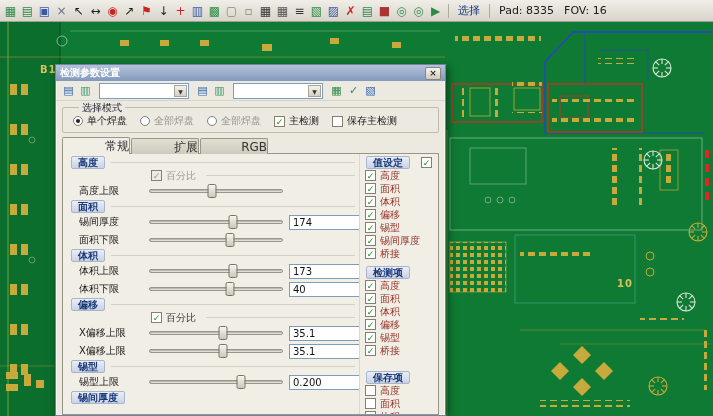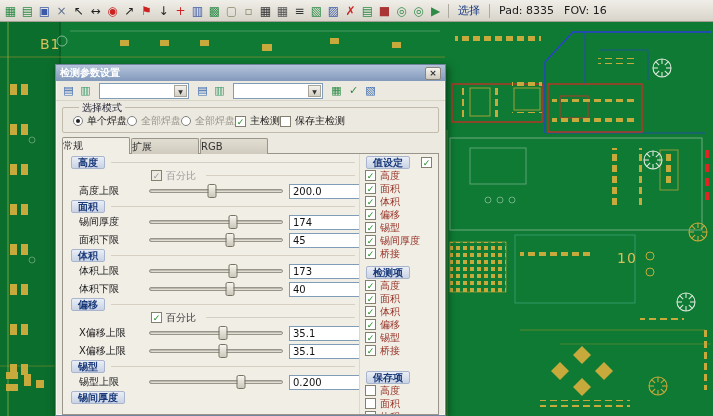--- a/index.html
+++ b/index.html
@@ -2,21 +2,21 @@
 <html><head>
 <meta charset="utf-8">
 <style>
   *{margin:0;padding:0;box-sizing:border-box;font-family:"DejaVu Sans","Liberation Sans",sans-serif;}
   html,body{width:713px;height:416px;overflow:hidden;}
   body{position:relative;background:#0E7A33;font-size:11px;}
 
   
   #pcb{position:absolute;left:0;top:0;width:713px;height:416px;}
   .fidw{color:#DCE8DC;} .fidg{color:#C8A93C;}
-  .pcb-label{position:absolute;color:#D9C05A;font-size:14px;font-weight:normal;letter-spacing:1px;}
+  .pcb-label{position:absolute;color:#D9C05A;font-size:10px;font-weight:bold;letter-spacing:1px;margin-top:28px;}
 
   
   #topbar{position:absolute;left:0;top:0;width:713px;height:22px;background:linear-gradient(#F0EEE8,#D8D4CA);
           border-bottom:1px solid #A39F94;display:flex;align-items:center;padding:0 2px;z-index:5;}
   #topbar-icons{display:flex;align-items:center;}
   .tbi{width:17px;height:18px;display:flex;align-items:center;justify-content:center;font-size:12px;cursor:default;}
   .tbsep{width:1px;height:14px;background:#AFAAA0;margin:0 4px;}
   .tbtext{font-size:11px;color:#1a1a1a;padding:0 5px;white-space:nowrap;}
   #select-btn{color:#10317a;}
 
@@ -31,28 +31,28 @@
   #dlg-toolbar{height:20px;flex:0 0 20px;display:flex;align-items:center;gap:2px;padding:1px 4px;border-bottom:1px solid #D8D4C8;}
   .dti{width:17px;height:17px;display:flex;align-items:center;justify-content:center;font-size:11px;}
   .icon-group{display:flex;align-items:center;}
   .combo{width:90px;height:16px;background:#fff;border:1px solid #7F9DB9;position:relative;margin:0 3px;}
   .combo-val{font-size:9px;color:#222;padding-left:3px;line-height:14px;display:block;}
   .combo-arrow{position:absolute;right:1px;top:1px;width:13px;height:12px;background:linear-gradient(#F4F2EC,#D3CFC5);
                border:1px solid #A8A49A;font-size:6px;text-align:center;line-height:12px;color:#333;}
 
   #mode-group{margin:6px 6px 0 6px;height:26px;flex:0 0 26px;border:1px solid #C2BBAB;border-radius:2px;position:relative;}
   #mode-legend{position:absolute;top:-7px;left:16px;background:#ECE9E0;padding:0 3px;font-size:10px;color:#223;}
-  #mode-controls{display:flex;align-items:center;height:100%;padding:2px 10px 0 10px;}
+  #mode-controls{display:flex;align-items:center;gap:13px;height:100%;padding:2px 10px 0 10px;}
   .mitem{display:flex;align-items:center;gap:4px;}
   .mlabel{font-size:10px;color:#1a1a1a;} .mlabel.dis{color:#9a968c;}
   .radio{width:10px;height:10px;border-radius:50%;background:#fff;border:1px solid #808080;position:relative;}
   .radio.sel::after{content:"";position:absolute;left:2px;top:2px;width:4px;height:4px;border-radius:50%;background:#222;}
 
   #tabs{display:flex;margin:5px 0 -1px 6px;z-index:2;}
-  .tab{width:68px;height:16px;line-height:16px;text-align:left;font-size:10px;color:#333;
+  .tab{width:68px;height:16px;line-height:16px;text-align:right;font-size:12px;color:#333;
        background:linear-gradient(#E2DED2,#CFCABD);border:1px solid #9A958A;border-bottom:none;border-radius:2px 2px 0 0;margin-right:1px;}
   .tab.active{background:#F1EEE6;height:17px;margin-top:-1px;}
 
   #content{flex:1;margin:0 6px 0 6px;background:#F1EEE6;border:1px solid #9A958A;display:flex;overflow:hidden;}
   #param-list{flex:0 0 296px;padding:2px 0 0 4px;overflow:hidden;}
   #right-panel{flex:1;padding:2px 4px 0 2px;overflow:hidden;border-left:1px solid #DDD8CC;}
 
   .phead,.rhead{height:13px;display:flex;align-items:center;}
   .chip{display:inline-block;background:linear-gradient(#EAEEF6,#C9D3E5);border:1px solid #A9B5CD;border-radius:2px;
         color:#1a3a7a;font-weight:bold;font-size:10px;line-height:11px;padding:0 6px;margin-left:4px;}
@@ -316,41 +316,39 @@
           <span class="cb dis">✓</span>
           <span class="plab2 disl">百分比</span>
           <span class="hline"></span>
         </div>
         <div class="prow">
           <span class="plabel">高度上限</span>
           <div class="slider">
             <div class="track"></div>
             <div class="thumb" style="left: 47%;"></div>
           </div>
-          <input class="pval" value="200.0" style="">
         </div>
         <div class="phead">
           <span class="chip">面积</span>
           <span class="hline"></span>
         </div>
         <div class="prow">
           <span class="plabel">锡间厚度</span>
           <div class="slider">
             <div class="track"></div>
             <div class="thumb" style="left: 62%;"></div>
           </div>
           <input class="pval" value="174" style="">
         </div>
         <div class="prow">
           <span class="plabel">面积下限</span>
           <div class="slider">
             <div class="track"></div>
             <div class="thumb" style="left: 60%;"></div>
           </div>
-          <input class="pval" value="45" style="">
         </div>
         <div class="phead">
           <span class="chip">体积</span>
           <span class="hline"></span>
         </div>
         <div class="prow">
           <span class="plabel">体积上限</span>
           <div class="slider">
             <div class="track"></div>
             <div class="thumb" style="left: 62%;"></div>

